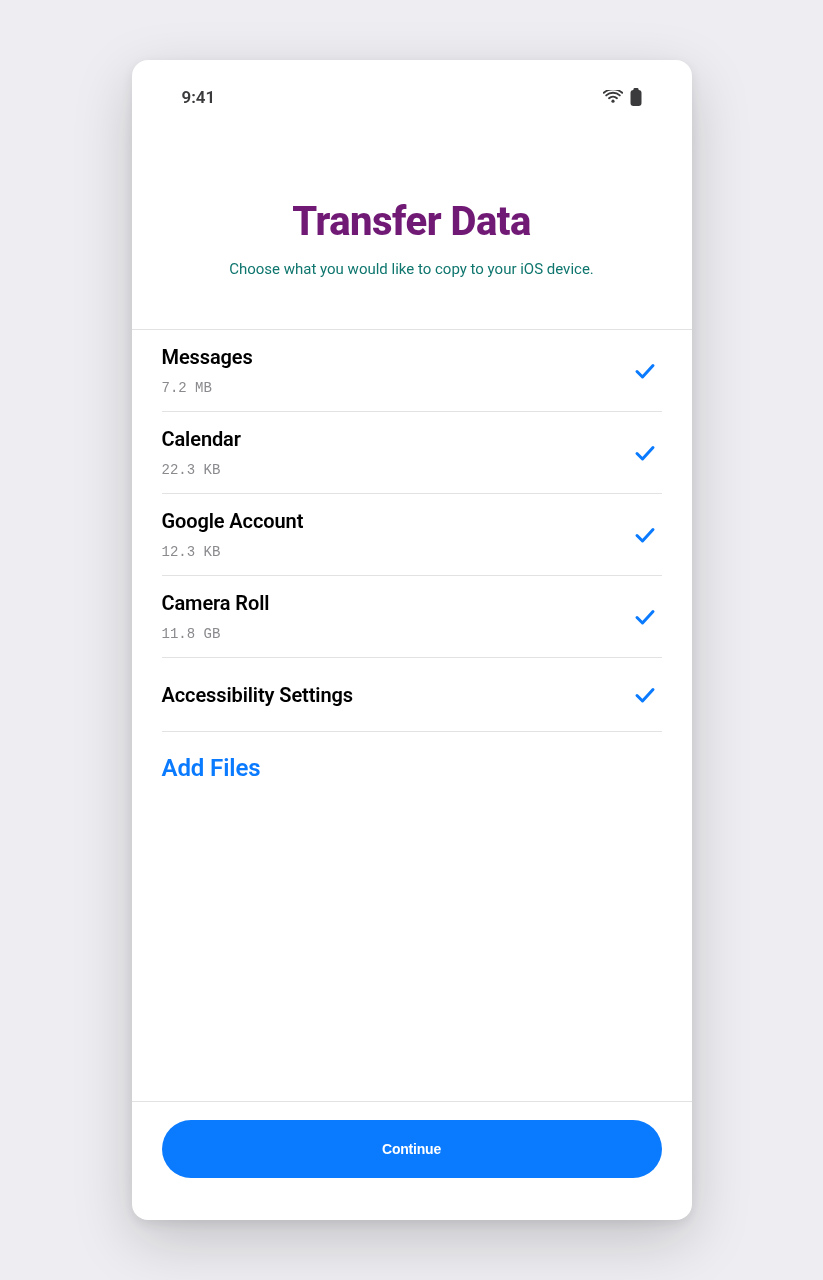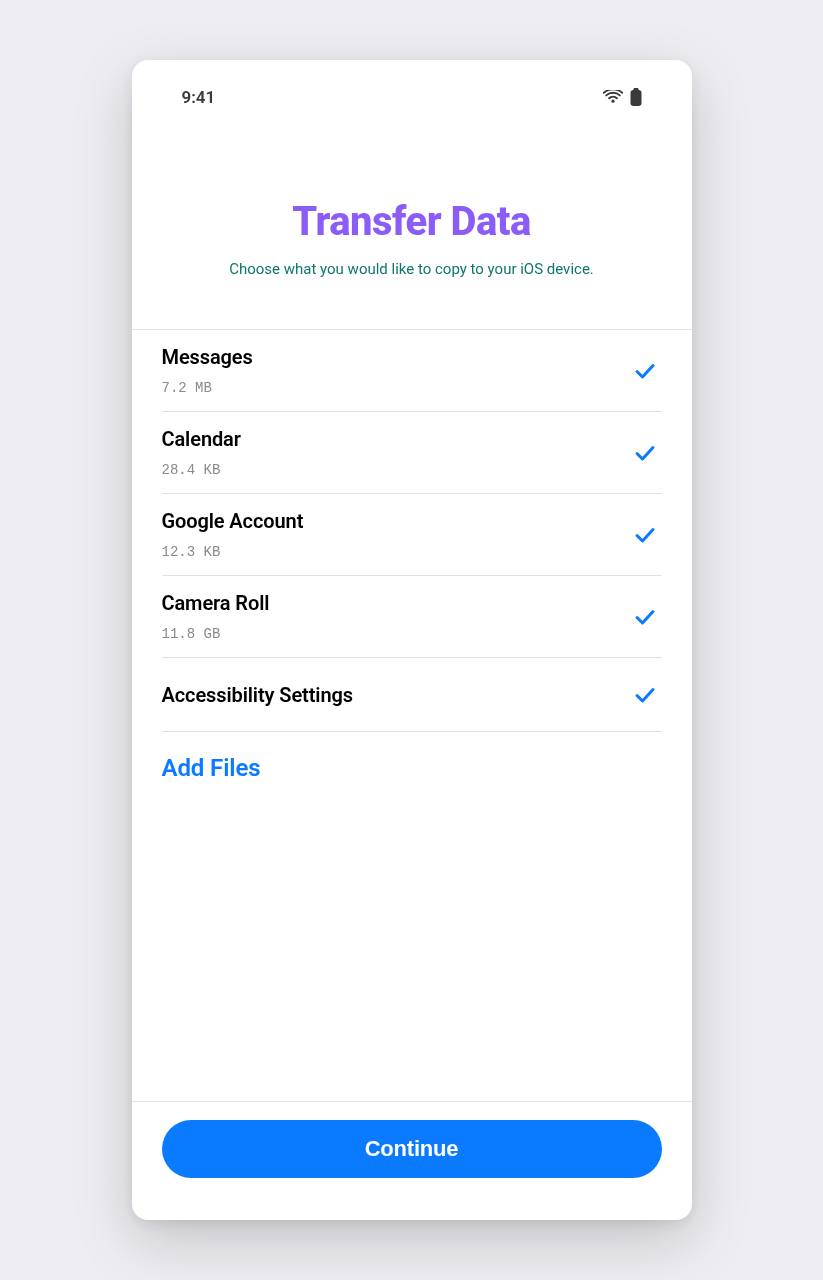--- a/index.html
+++ b/index.html
@@ -49,21 +49,21 @@
     .wifi-icon svg, .battery-icon svg {
       display:block;
     }
     .header {
       text-align: center;
       padding: 84px 40px 0 40px;
     }
     .title {
       font-size: 40px;
       font-weight: 800;
-      color: #8b5cf6;
+      color: #701a75;
       letter-spacing: -0.5px;
       margin-bottom: 14px;
     }
     .subtitle {
       font-size: 15px;
       font-weight: 400;
       color: #0f766e;
       line-height: 1.35;
       padding: 0 4px;
     }
@@ -117,21 +117,21 @@
       padding: 18px 30px 42px 30px;
       border-top: 1px solid #e2e2e5;
     }
     .continue-btn {
       width: 100%;
       height: 58px;
       background: #0a7aff;
       border: none;
       border-radius: 29px;
       color: #fff;
-      font-size: 22px;
+      font-size: 14px;
       font-weight: 700;
       letter-spacing: -0.2px;
       cursor: pointer;
     }
   </style>
 </head>
 <body>
 
 <div class="phone">
 
@@ -171,21 +171,21 @@
         <svg width="22" height="22" viewBox="0 0 22 22" fill="none">
             <path d="M3 11.5 L8.5 17 L19 5.5" stroke="currentColor" stroke-width="3" stroke-linecap="round" stroke-linejoin="round"></path>
           </svg>
       </span>
     </div>
 
 
     <div class="row">
       <div class="row-text">
         <div class="row-title">Calendar</div>
-        <div class="row-sub">28.4 KB</div>
+        <div class="row-sub">22.3 KB</div>
       </div>
       <span class="check">
         <svg width="22" height="22" viewBox="0 0 22 22" fill="none">
             <path d="M3 11.5 L8.5 17 L19 5.5" stroke="currentColor" stroke-width="3" stroke-linecap="round" stroke-linejoin="round"></path>
           </svg>
       </span>
     </div>
 
     <div class="row">
       <div class="row-text">

